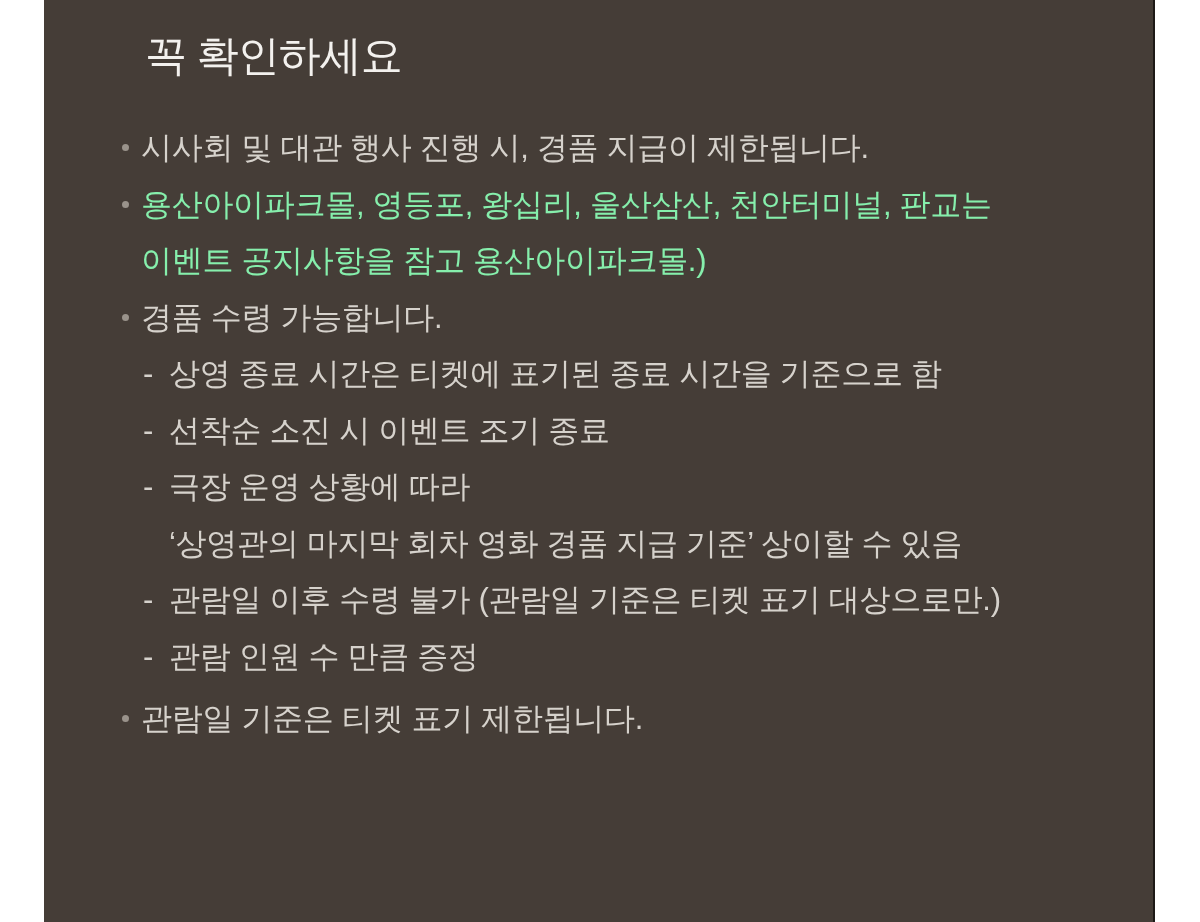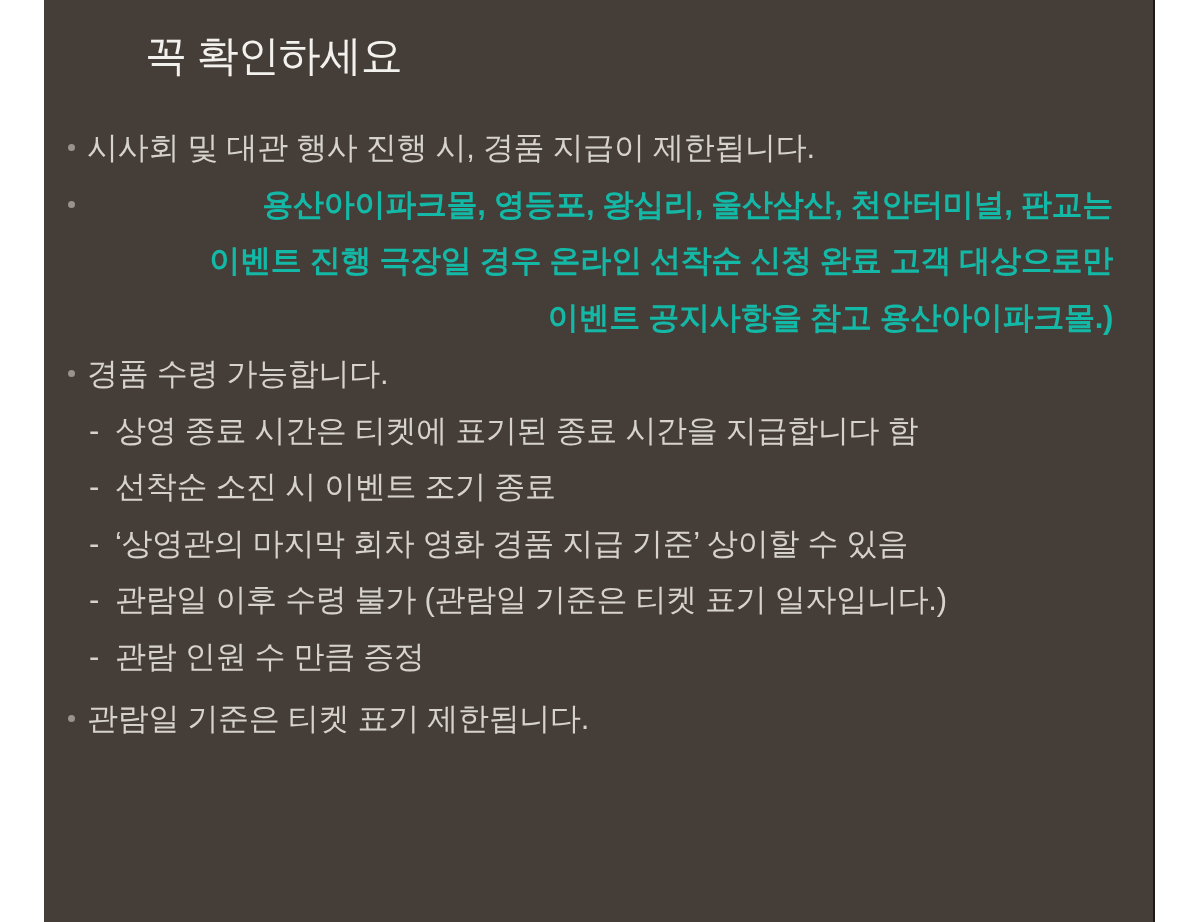--- a/index.html
+++ b/index.html
@@ -26,33 +26,32 @@
     margin: 0;
     padding: 30px 0 0 101px;
     font-size: 42px;
     line-height: 52px;
     font-weight: 500;
     color: #f3f1ee;
     letter-spacing: -1px;
   }
   .list {
     margin-top: 38px;
-    padding-left: 43px;
+    padding-left: 97px;
     padding-right: 40px;
     font-size: 31px;
     line-height: 56.5px;
     letter-spacing: -0.3px;
     color: #d6d2cc;
   }
   .item { position: relative; }
   .item.last { margin-top: 6px; }
   .item.accent-bold .line {
-    color: #14b8a6;
-    font-weight: 700;
-    text-align: right;
+    color: #86efac;
+    font-weight: 400;
   }
   .marker-dot {
     position: absolute;
     left: -19px; top: 24px;
     width: 7px; height: 7px;
     border-radius: 50%;
     background: #9a938b;
   }
   .item.dash-item { margin-left: 28px; }
   .marker-dash {
@@ -74,47 +73,47 @@
     <div class="list">
 
       <div class="item">
         <span class="marker-dot"></span>
         <div class="line">시사회 및 대관 행사 진행 시, 경품 지급이 제한됩니다.</div>
       </div>
 
       <div class="item accent-bold">
         <span class="marker-dot"></span>
         <div class="line">용산아이파크몰, 영등포, 왕십리, 울산삼산, 천안터미널, 판교는</div>
-        <div class="line">이벤트 진행 극장일 경우 온라인 선착순 신청 완료 고객 대상으로만</div>
         <div class="line">이벤트 공지사항을 참고 용산아이파크몰.)</div>
       </div>
 
       <div class="item">
         <span class="marker-dot"></span>
         <div class="line">경품 수령 가능합니다.</div>
       </div>
 
       <div class="item dash-item">
         <span class="marker-dash">-</span>
-        <div class="line">상영 종료 시간은 티켓에 표기된 종료 시간을 지급합니다 함</div>
+        <div class="line">상영 종료 시간은 티켓에 표기된 종료 시간을 기준으로 함</div>
       </div>
 
       <div class="item dash-item">
         <span class="marker-dash">-</span>
         <div class="line">선착순 소진 시 이벤트 조기 종료</div>
       </div>
 
       <div class="item dash-item">
         <span class="marker-dash">-</span>
+        <div class="line">극장 운영 상황에 따라</div>
         <div class="line">‘상영관의 마지막 회차 영화 경품 지급 기준’ 상이할 수 있음</div>
       </div>
 
       <div class="item dash-item">
         <span class="marker-dash">-</span>
-        <div class="line">관람일 이후 수령 불가 (관람일 기준은 티켓 표기 일자입니다.)</div>
+        <div class="line">관람일 이후 수령 불가 (관람일 기준은 티켓 표기 대상으로만.)</div>
       </div>
 
       <div class="item dash-item">
         <span class="marker-dash">-</span>
         <div class="line">관람 인원 수 만큼 증정</div>
       </div>
 
       <div class="item last">
         <span class="marker-dot"></span>
         <div class="line">관람일 기준은 티켓 표기 제한됩니다.</div>

